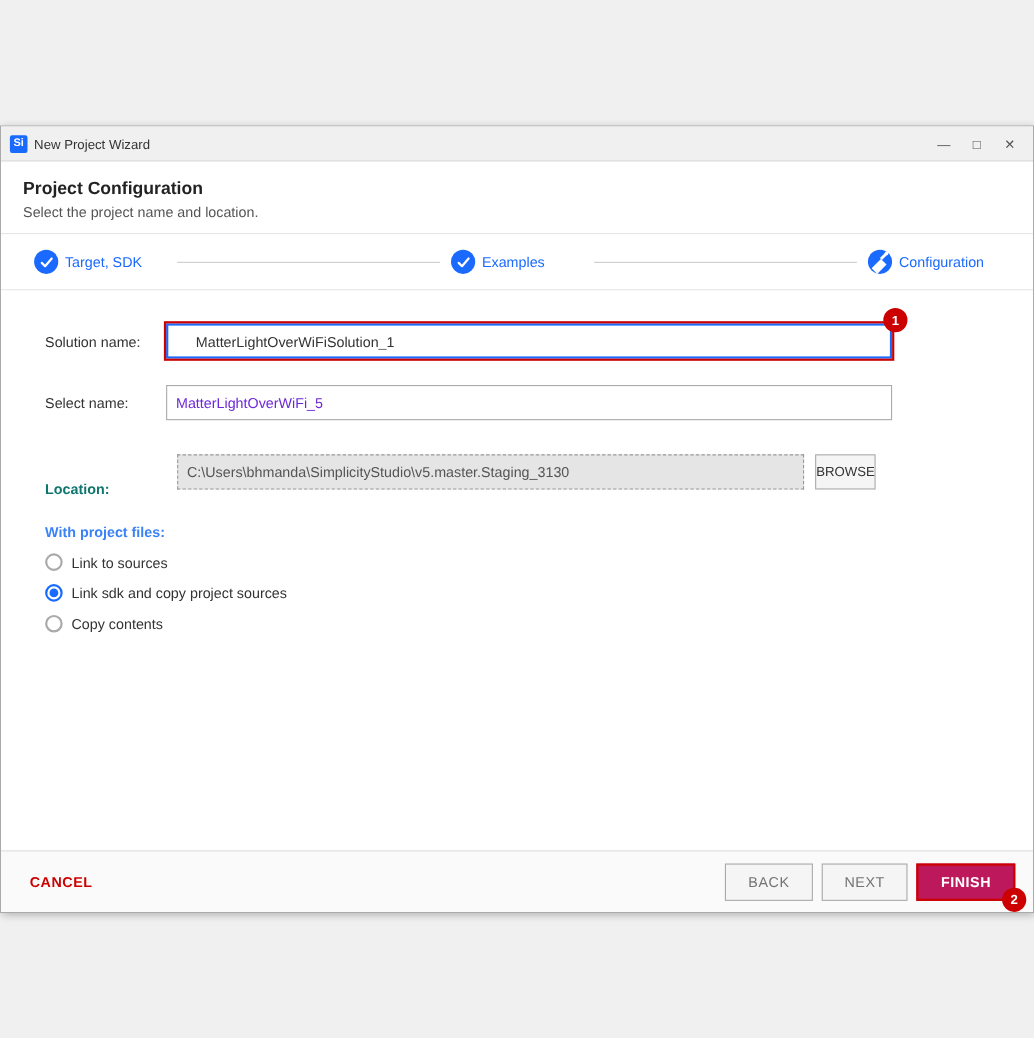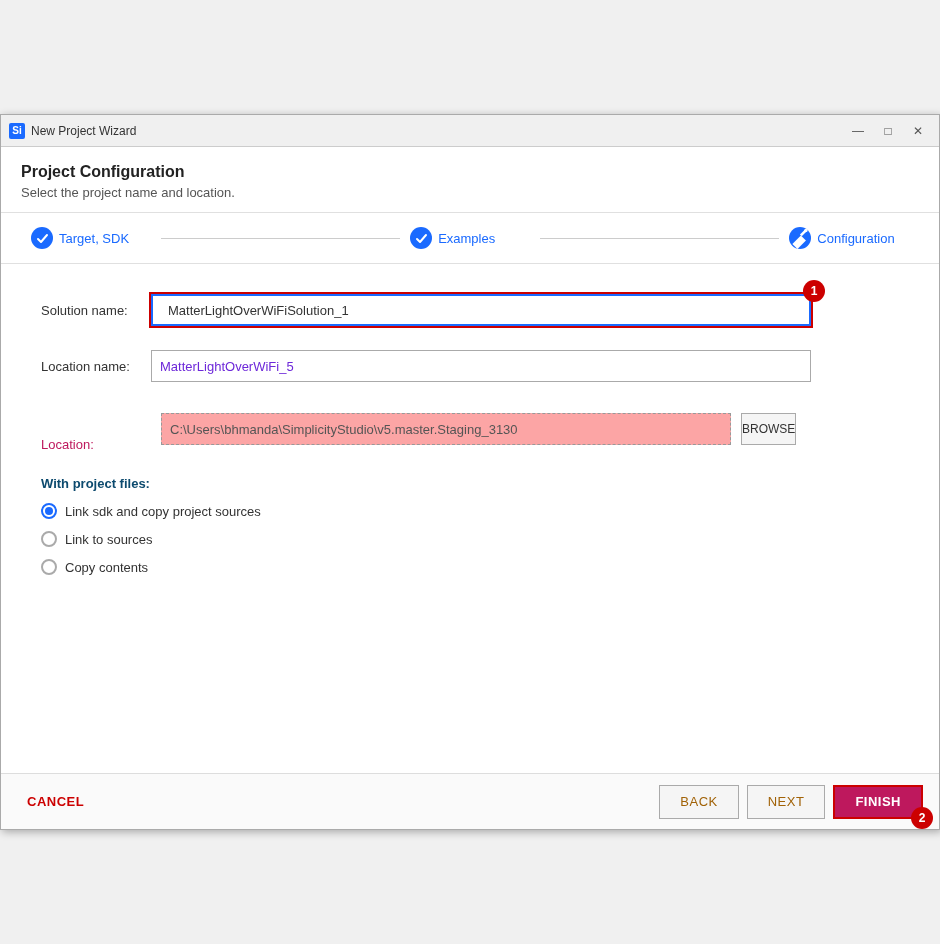--- a/index.html
+++ b/index.html
@@ -190,21 +190,21 @@
       align-items: center;
       justify-content: center;
       z-index: 10;
     }
     .solution-input {
       width: 100%;
       height: 32px;
       border: 2px solid #1a6aff;
       outline: 2px solid #cc0000;
       outline-offset: 0px;
-      padding: 4px 15px;
+      padding: 4px 25px;
       font-size: 13px;
       color: #333;
     }
 
     .checkbox-row {
       display: flex;
       align-items: center;
       gap: 8px;
       margin-bottom: 16px;
     }
@@ -229,50 +229,50 @@
     }
 
     .location-row {
       display: flex;
       align-items: center;
       margin-bottom: 24px;
       gap: 10px;
     }
     .location-label {
       font-size: 13px;
-      color: #be185d;
-      font-weight: 400;
+      color: #0f766e;
+      font-weight: 700;
       width: 110px;
       flex-shrink: 0;
       margin-top: 31px;
     }
     .location-input {
       flex: 1;
       height: 32px;
       border: 1px dashed #999;
       padding: 4px 8px;
       font-size: 13px;
       color: #555;
-      background: #fca5a5;
+      background: #e5e5e5;
       max-width: 570px;
     }
     .browse-btn {
       height: 32px;
       padding: 0 0;
       border: 1px solid #aaa;
       background: #f5f5f5;
       font-size: 12px;
       color: #333;
       cursor: pointer;
       flex-shrink: 0;
     }
 
     .section-title {
       font-size: 13px;
-      color: #0c4a6e;
+      color: #3b82f6;
       font-weight: 600;
       margin-bottom: 12px;
     }
     .radio-row {
       display: flex;
       align-items: center;
       gap: 8px;
       margin-bottom: 12px;
     }
     .radio-outer {
@@ -321,21 +321,21 @@
       text-transform: uppercase;
       letter-spacing: 0.5px;
     }
     .footer-spacer { flex: 1; }
     .footer-btn {
       height: 34px;
       padding: 0 20px;
       border: 1px solid #aaa;
       background: #f5f5f5;
       font-size: 13px;
-      color: #a16207;
+      color: #737373;
       cursor: pointer;
       margin-left: 8px;
       text-transform: uppercase;
       letter-spacing: 0.5px;
     }
     .footer-btn.finish {
       background: #be185d;
       color: white;
       border: 2px solid #cc0000;
       font-weight: 600;
@@ -423,45 +423,45 @@
 
       <div class="form-row">
         <span class="form-label">Solution name:</span>
         <div class="solution-field-wrapper">
           <div class="solution-annotation">1</div>
           <input class="solution-input" type="text" value="MatterLightOverWiFiSolution_1" style="">
         </div>
       </div>
 
       <div class="form-row">
-        <span class="form-label">Location name:</span>
+        <span class="form-label">Select name:</span>
         <input class="form-input normal-field" type="text" value="MatterLightOverWiFi_5" style="">
       </div>
 
 
       <div class="location-row">
         <span class="location-label">Location:</span>
         <input class="location-input" type="text" value="C:\Users\bhmanda\SimplicityStudio\v5.master.Staging_3130" style="">
         <button class="browse-btn">BROWSE</button>
       </div>
 
       <div>
         <div class="section-title">With project files:</div>
+
+        <div class="radio-row">
+          <div class="radio-outer">
+          </div>
+          <span class="radio-label">Link to sources</span>
+        </div>
 
         <div class="radio-row">
           <div class="radio-outer selected">
             <div class="radio-inner"></div>
           </div>
           <span class="radio-label">Link sdk and copy project sources</span>
-        </div>
-
-        <div class="radio-row">
-          <div class="radio-outer">
-          </div>
-          <span class="radio-label">Link to sources</span>
         </div>
 
         <div class="radio-row">
           <div class="radio-outer">
           </div>
           <span class="radio-label">Copy contents</span>
         </div>
       </div>
 
     </div>

